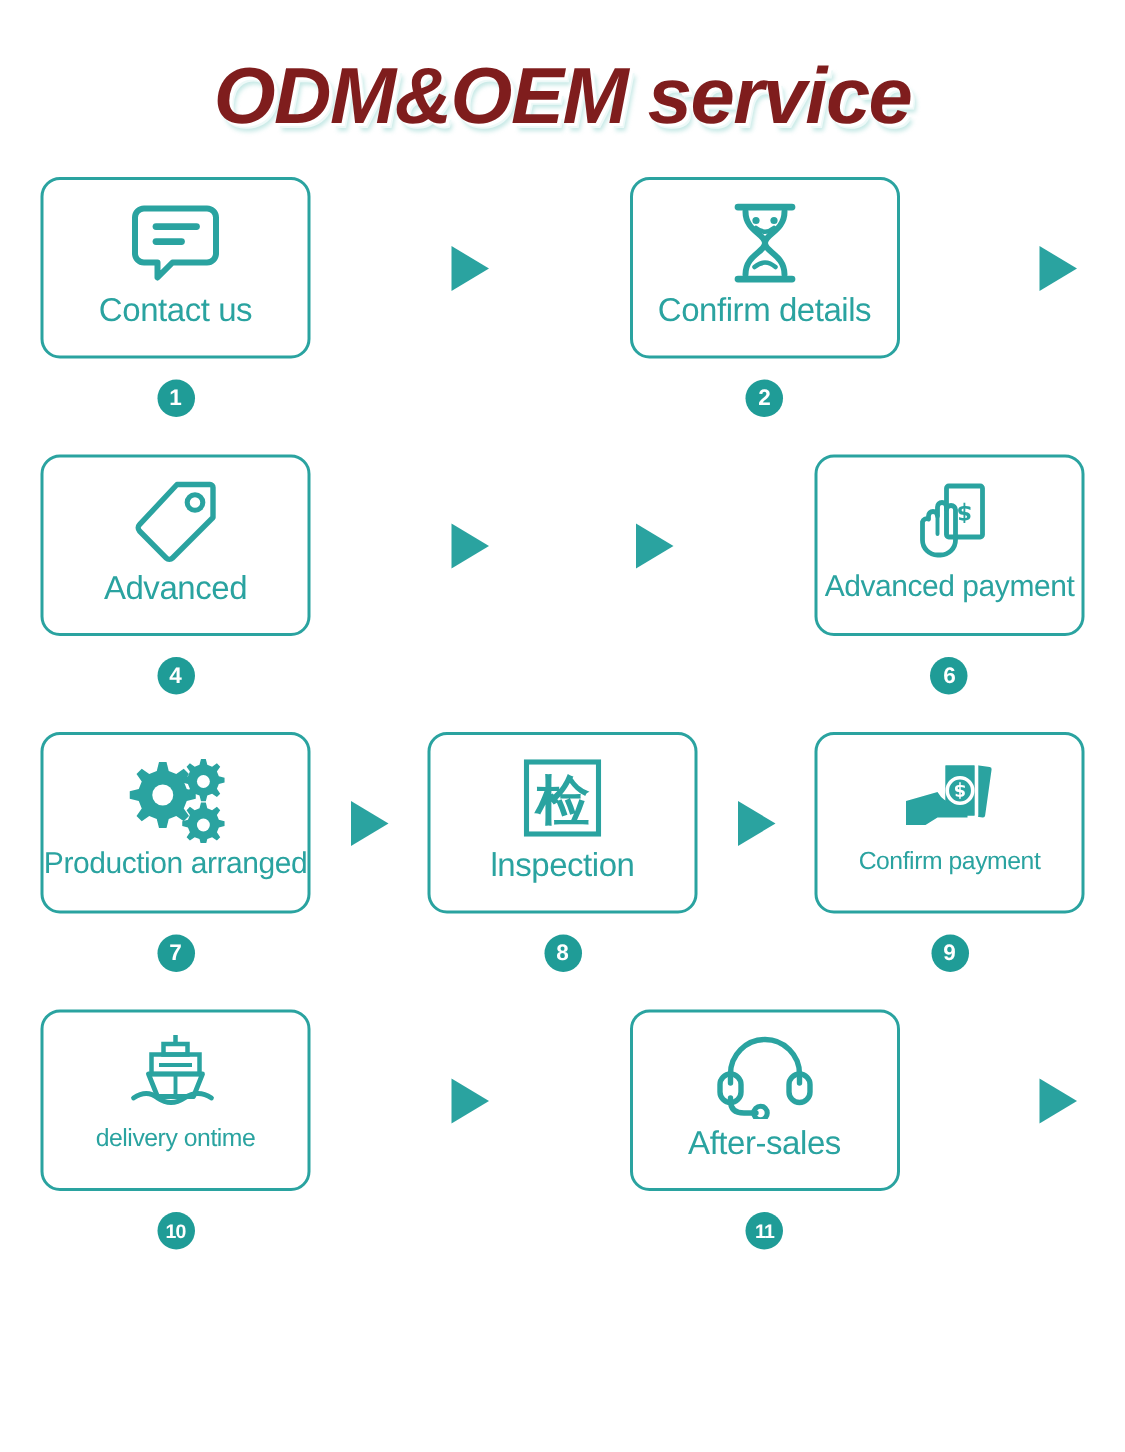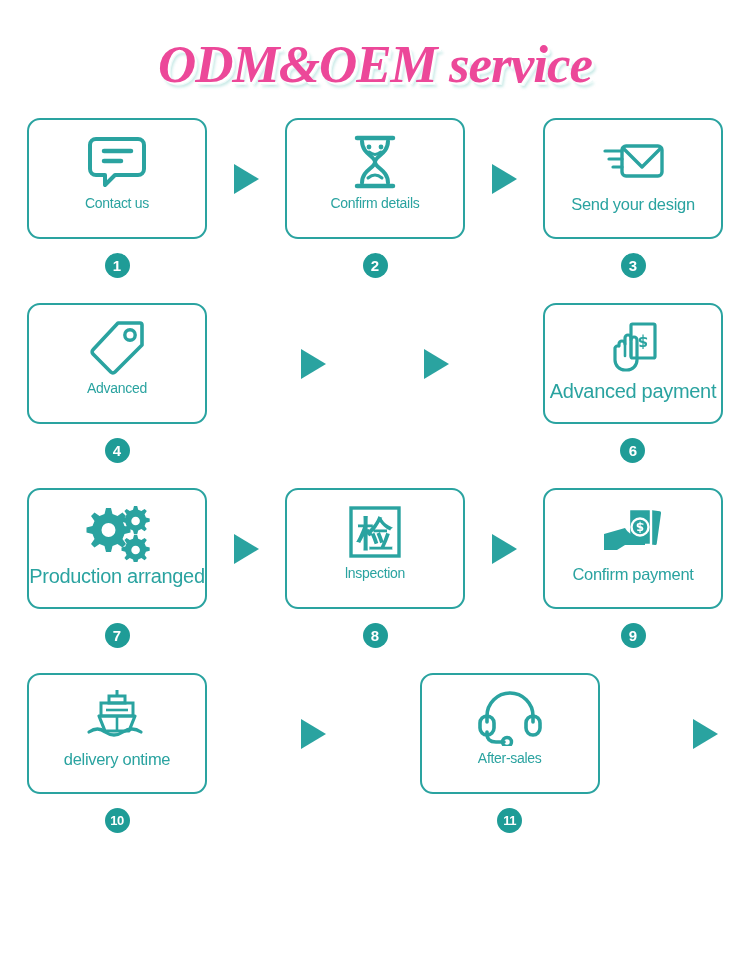--- a/index.html
+++ b/index.html
@@ -20,26 +20,26 @@
   .title-wrap {
     width: 750px;
     height: 118px;
     display: flex;
     align-items: center;
     justify-content: center;
     box-sizing: border-box;
     padding-top: 10px;
   }
   .title {
-    font-family: Liberation Serif, serif;
+    font-family: Liberation Sans, sans-serif;
     font-size: 53px;
     font-weight: bold;
     font-style: italic;
     letter-spacing: -1px;
-    color: #ec4899;
+    color: #7f1d1d;
     text-shadow:
        2px 2px 0 #ffffff,
        3px 3px 0 #eef9f8,
        4px 5px 3px rgba(180, 225, 222, 0.75);
     white-space: nowrap;
   }
   .title .light {
     font-weight: bold;
   }
 
@@ -75,21 +75,21 @@
     padding-top: 10px;
   }
   .icon {
     height: 64px;
     display: flex;
     align-items: center;
     justify-content: center;
   }
   .icon svg { display: block; }
   .card-label {
-    font-size: 14px;
+    font-size: 22px;
     color: #2AA3A0;
     line-height: 1;
     margin-top: 2px;
     white-space: nowrap;
     letter-spacing: -0.3px;
   }
   .card-label.small {
     font-size: 20px;
   }
   .card-label.smallish {
@@ -176,35 +176,20 @@
         </div>
         <div class="card-label">Confirm details</div>
       </div>
       <div class="badge">2</div>
     </div>
 
     <div class="arrow">
         <i></i>
       </div>
 
-    <div class="cell">
-      <div class="card">
-        <div class="icon">
-          <svg width="66" height="56" viewBox="0 0 66 56">
-            <rect x="22" y="12" width="40" height="30" rx="4" fill="none" stroke="#2AA3A0" stroke-width="3.4"></rect>
-            <path d="M23 14 L42 33 L61 14" fill="none" stroke="#2AA3A0" stroke-width="3.4" stroke-linecap="round" stroke-linejoin="round"></path>
-            <line x1="5" y1="17" x2="22" y2="17" stroke="#2AA3A0" stroke-width="3.2" stroke-linecap="round"></line>
-            <line x1="9" y1="25" x2="22" y2="25" stroke="#2AA3A0" stroke-width="3.2" stroke-linecap="round"></line>
-            <line x1="13" y1="33" x2="22" y2="33" stroke="#2AA3A0" stroke-width="3.2" stroke-linecap="round"></line>
-          </svg>
-        </div>
-        <div class="card-label smallish">Send your design</div>
-      </div>
-      <div class="badge">3</div>
-    </div>
   </div>
 
   <div class="row">
 
     <div class="cell">
       <div class="card">
         <div class="icon">
           <svg width="58" height="58" viewBox="0 0 58 58">
             <path d="M30 5 L52 5 a2 2 0 0 1 2 2 L54 27 L27 54 a3 3 0 0 1 -4.2 0 L5 36 a3 3 0 0 1 0 -4.2 z" fill="none" stroke="#2AA3A0" stroke-width="3.6" stroke-linejoin="round"></path>
             <circle cx="42" cy="17" r="5.2" fill="none" stroke="#2AA3A0" stroke-width="3.4"></circle>

